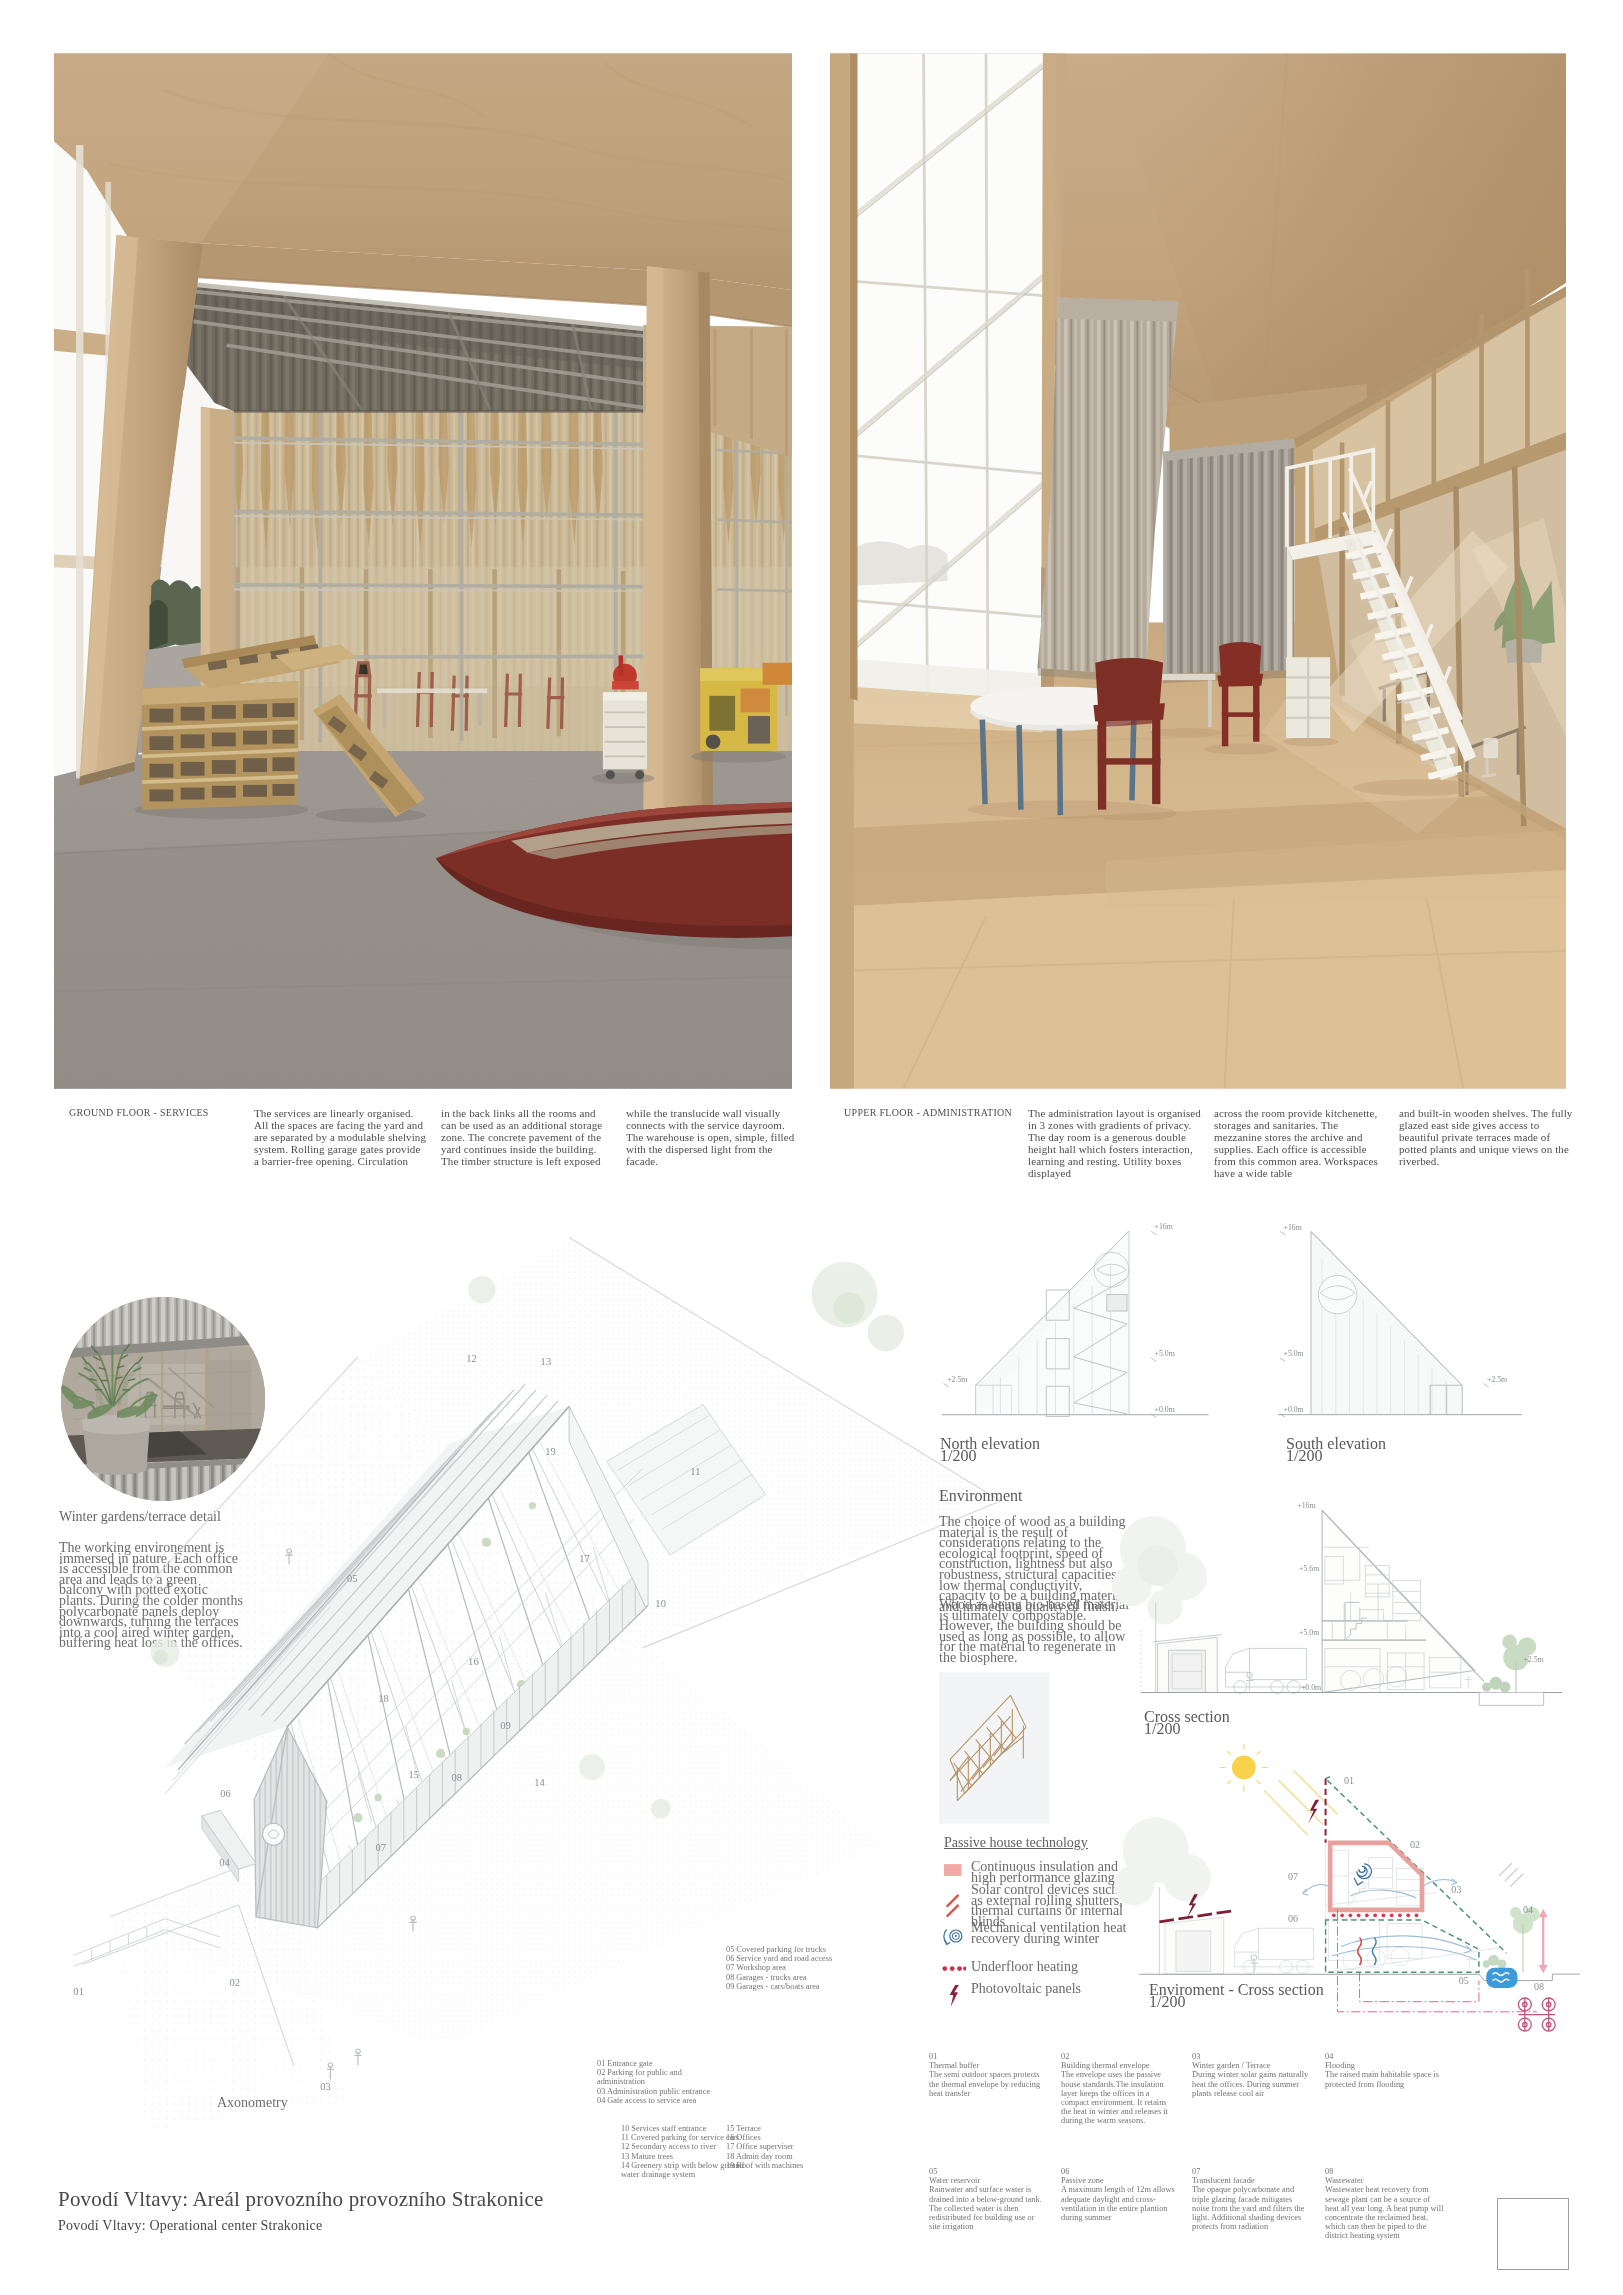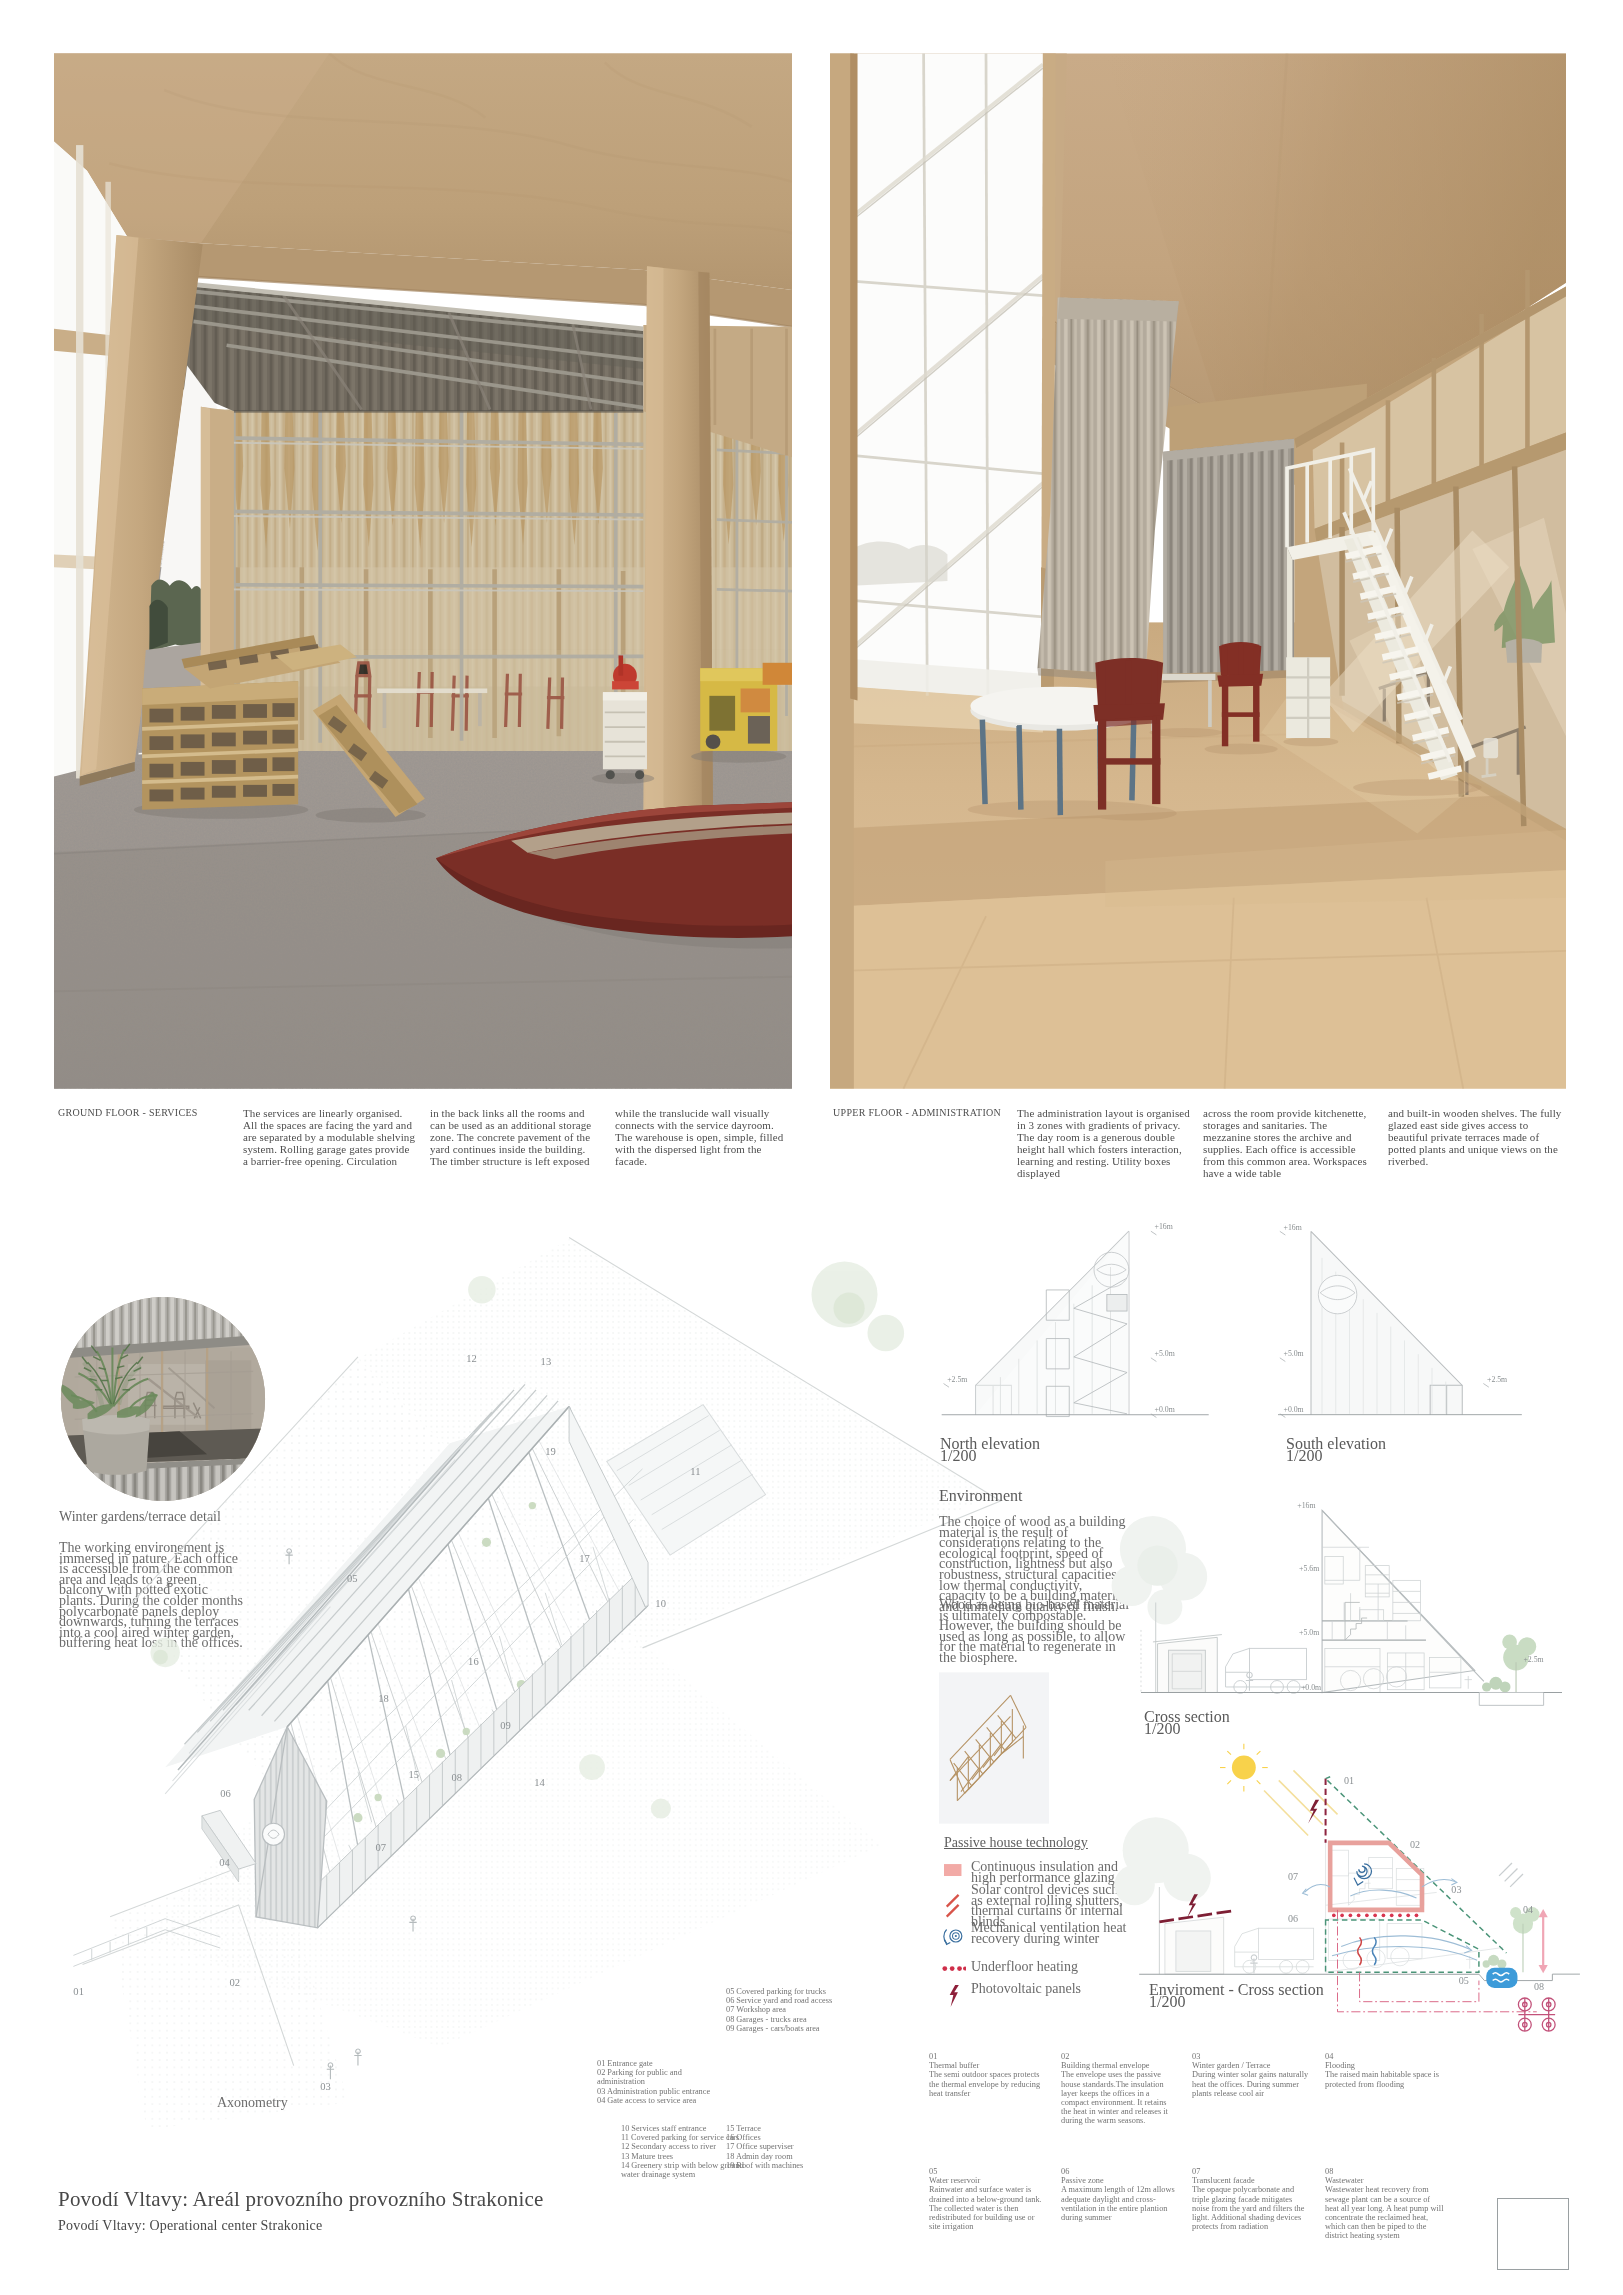--- a/index.html
+++ b/index.html
@@ -1,18 +1,18 @@
 <!DOCTYPE html>
 <html style="font-size:14.7px"><head>
 <meta charset="utf-8">
 <style>
   html,body{margin:0;padding:0;background:#ffffff;}
   body{width:1624px;height:2296px;position:relative;font-family:"Liberation Serif",serif;}
   .abs{position:absolute;}
-  .cap{font-size:11px;line-height:12px;color:#4e4e4e;letter-spacing:0.1px;}
+  .cap{font-size:11px;line-height:12px;color:#4e4e4e;letter-spacing:0.1px;margin-left:11px;}
   .caplabel{font-size:10px;letter-spacing:0.3px;}
   .cap2{font-size:16px;line-height:12px;color:#5a5a5a;}
   .small{font-size:14px;line-height:10.6px;color:#6b6b6b;}
   .tiny{font-size:8.3px;line-height:9.2px;color:#737373;}
 </style>
 </head>
 <body>
 
 <svg class="abs" style="left:54px;top:53px" width="738" height="1036" viewBox="0 0 804 1128">
 <defs>
@@ -1261,21 +1261,21 @@
       <text x="490" y="272">08</text>
 </g>
 </svg>
 
 <div class="abs cap2" style="left:1149px;top:1984px;width:184px">Enviroment - Cross section<br>1/200</div>
 
 <div class="abs" style="left:1497px;top:2198px;width:70px;height:70px;border:0.9px solid #9aa0a2"></div>
 
 <div class="abs tiny" style="left:597px;top:2059px;width:124px">01 Entrance gate<br>02 Parking for public and administration<br>03 Administration public entrance<br>04 Gate access to service area</div>
 
-<div class="abs tiny" style="left:726px;top:1987px;width:115px">05 Covered parking for trucks<br>06 Service yard and road access<br>07 Workshop area<br>08 Garages - trucks area<br>09 Garages - cars/boats area</div>
+<div class="abs tiny" style="left:726px;top:1945px;width:115px">05 Covered parking for trucks<br>06 Service yard and road access<br>07 Workshop area<br>08 Garages - trucks area<br>09 Garages - cars/boats area</div>
 
 <div class="abs tiny" style="left:621px;top:2124px;width:138px">10 Services staff entrance<br>11 Covered parking for service cars<br>12 Secondary access to river<br>13 Mature trees<br>14 Greenery strip with below ground water drainage system</div>
 
 <div class="abs tiny" style="left:726px;top:2124px;width:115px">15 Terrace<br>16 Offices<br>17 Office superviser<br>18 Admin day room<br>19 Roof with machines</div>
 
 <div class="abs tiny" style="left:929px;top:2052px;width:115px">01<br>Thermal buffer<br>The semi outdoor spaces protects the thermal envelope by reducing heat transfer</div>
 
 <div class="abs tiny" style="left:1061px;top:2052px;width:115px">02<br>Building thermal envelope<br>The envelope uses the passive house standards.The insulation layer keeps the offices in a compact environment. It retains the heat in winter and releases it during the warm seasons.</div>
 
 <div class="abs tiny" style="left:1192px;top:2052px;width:119px">03<br>Winter garden / Terrace<br>During winter solar gains naturally heat the offices. During summer plants release cool air</div>

